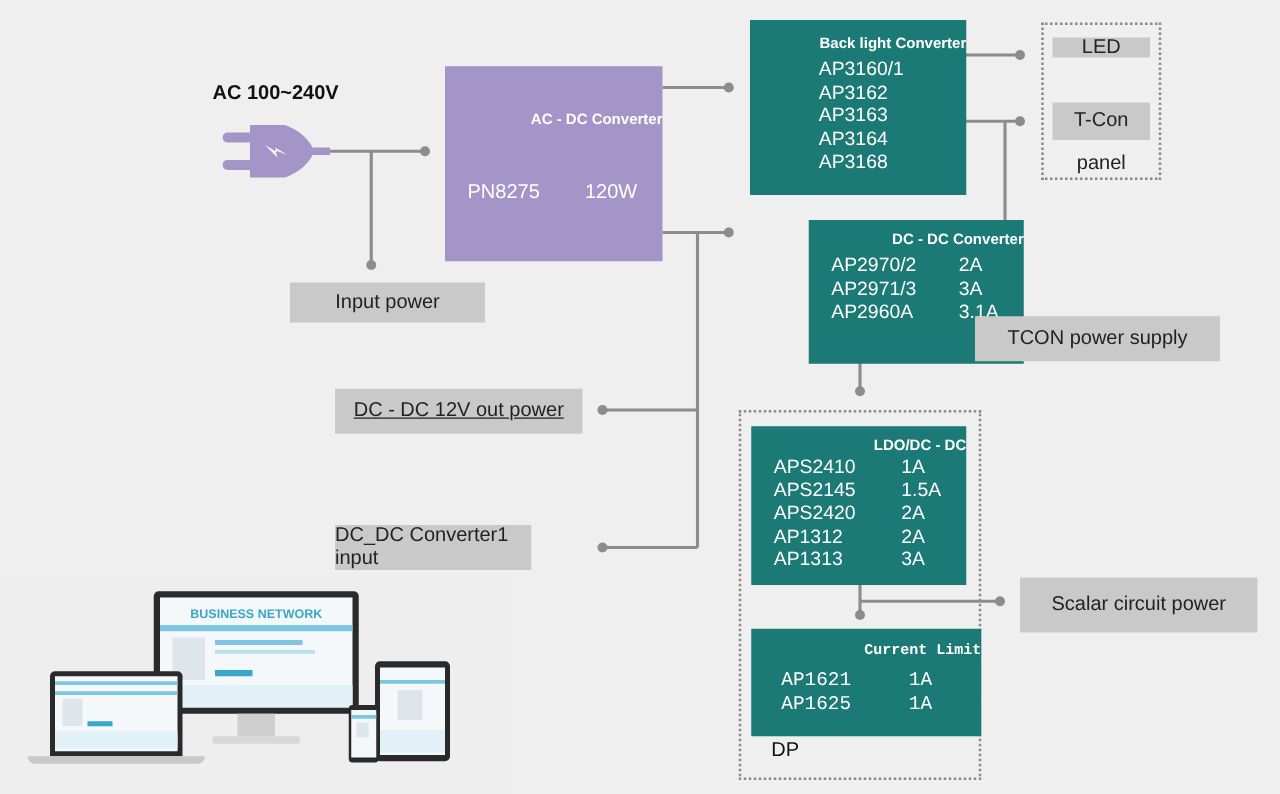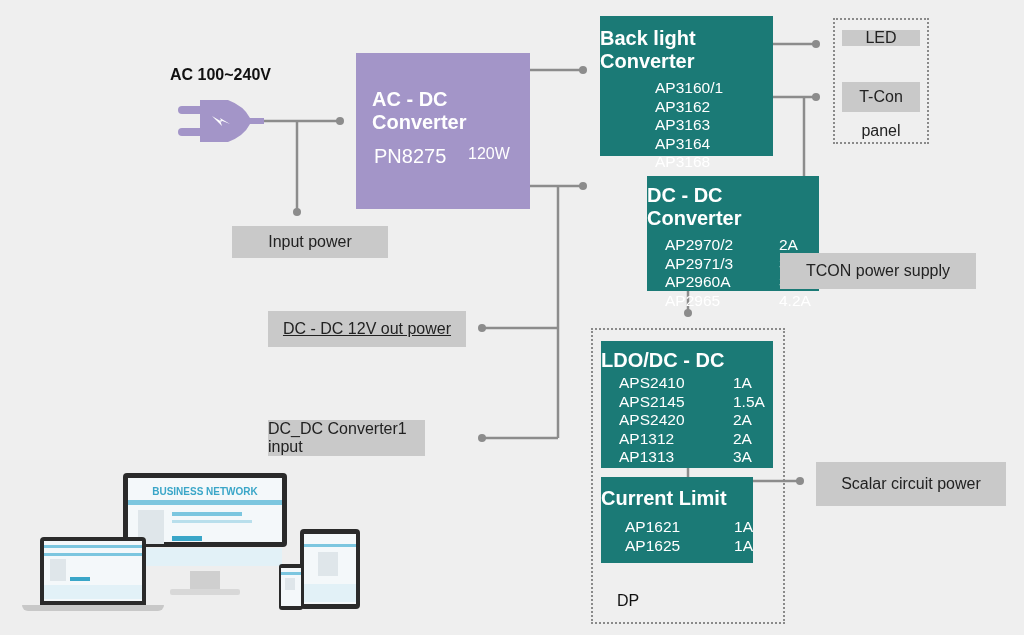--- a/index.html
+++ b/index.html
@@ -3,23 +3,23 @@
 <meta charset="utf-8">
 <style>
   html, body { margin:0; padding:0; }
   body { width:1024px; height:635px; background:#efefef; position:relative; overflow:hidden;
          font-family:"Liberation Sans", sans-serif; }
   .abs { position:absolute; }
   .teal { background:#1b7a76; color:#fff; }
   .purple { background:#a395c8; color:#fff; }
   .gray { background:#c9c9c9; color:#222; font-size:16px; display:flex; align-items:center; justify-content:center; }
   .dotted { border:2px dotted #8a8a8a; box-sizing:border-box; }
-  .title { font-weight:bold; font-size:20px; text-align:left; }
+  .title { font-weight:bold; font-size:12px; text-align:right; }
   .rows { font-size:15.5px; line-height:18.5px; }
-  .row { display:flex;gap:12px; }
+  .row { display:flex; }
   .row .p { width:102px; }
   svg.wires { position:absolute; left:0; top:0; }
 </style>
 </head>
 <body>
 
 <svg class="wires" width="1024" height="635">
   <g stroke="#8c8c8c" stroke-width="2.5" fill="none">
     <line x1="262" y1="121" x2="340" y2="121"></line>
     <line x1="297" y1="121" x2="297" y2="212"></line>
@@ -58,21 +58,21 @@
     <rect x="0" y="30" width="28" height="8" rx="4"></rect>
     <path d="M22 2 H50 Q66 8 72 20 H86 V26 H72 Q66 38 50 44 H22 Z"></path>
   </g>
   <path d="M34 18 L44 24 L42 20 L52 26 L42 22 L44 28 Z" fill="#fff"></path>
 </svg>
 
 <div class="abs gray" style="left:232px;top:226px;width:156px;height:32px;">Input power</div>
 
 <div class="abs purple" style="left:356px;top:53px;width:174px;height:156px;">
   <div class="abs title" style="left:16px;right:0;top:35px;font-weight:bold;">AC - DC  Converter</div>
-  <div class="abs" style="left:18px;top:92px;font-size:20px;">PN8275</div>
+  <div class="abs" style="left:18px;top:92px;font-size:16px;">PN8275</div>
   <div class="abs" style="left:112px;top:92px;font-size:16px;">120W</div>
 </div>
 
 <div class="abs teal" style="left:600px;top:16px;width:173px;height:140px;">
   <div class="title" style="margin-top:11px;">Back light  Converter</div>
   <div class="rows" style="margin-top:6px;padding-left:55px;">
     <div>AP3160/1</div>
     <div>AP3162</div>
     <div>AP3163</div>
     <div>AP3164</div>
@@ -94,24 +94,20 @@
         <span>2A</span>
       </div>
     <div class="row">
         <span class="p">AP2971/3</span>
         <span>3A</span>
       </div>
     <div class="row">
         <span class="p">AP2960A</span>
         <span>3.1A</span>
       </div>
-    <div class="row">
-        <span class="p">AP2965</span>
-        <span>4.2A</span>
-      </div>
   </div>
 </div>
 
 <div class="abs gray" style="left:780px;top:253px;width:196px;height:36px;">TCON power supply</div>
 <div class="abs gray" style="left:268px;top:311px;width:198px;height:36px;text-decoration:underline;">DC - DC 12V out power</div>
 <div class="abs gray" style="left:268px;top:420px;width:157px;height:36px;">DC_DC Converter1 input</div>
 
 <div class="abs dotted" style="left:591px;top:328px;width:194px;height:296px;">
   <div class="abs" style="left:24px;top:262px;font-size:16px;color:#111;">DP</div>
 </div>
@@ -137,37 +133,37 @@
       </div>
     <div class="row">
         <span class="p">AP1313</span>
         <span>3A</span>
       </div>
   </div>
 </div>
 
 <div class="abs gray" style="left:816px;top:462px;width:190px;height:44px;">Scalar circuit power</div>
 
-<div class="abs teal" style="left:601px;top:477px;width:152px;height:86px;">
+<div class="abs teal" style="left:601px;top:503px;width:184px;height:86px;font-family:Liberation Mono, monospace;">
   <div class="title" style="margin-top:10px;">Current Limit</div>
   <div class="rows" style="margin-top:8px;padding-left:4px;margin-left:20px;">
     <div class="row">
         <span class="p">AP1621</span>
         <span>1A</span>
       </div>
     <div class="row">
         <span class="p">AP1625</span>
         <span>1A</span>
       </div>
   </div>
 </div>
 
 <div class="abs" style="left:0;top:460px;width:410px;height:175px;background:#eeeeee;">
 
-  <div class="abs" style="left:123px;top:13px;width:164px;height:74px;background:#2a2a2a;border-radius:4px;">
+  <div class="abs" style="left:123px;top:13px;width:164px;height:98px;background:#2a2a2a;border-radius:4px;">
     <div class="abs" style="left:5px;top:5px;right:5px;bottom:5px;background:#f4f8fa;">
       <div class="abs" style="left:0;right:0;top:8px;text-align:center;color:#3aa6c8;font-weight:bold;font-size:10px;">BUSINESS NETWORK</div>
       <div class="abs" style="left:0;right:0;top:22px;height:5px;background:#7cc6df;"></div>
       <div class="abs" style="left:10px;top:32px;width:26px;height:34px;background:#dfe6ea;"></div>
       <div class="abs" style="left:44px;top:34px;width:70px;height:4px;background:#7cc6df;"></div>
       <div class="abs" style="left:44px;top:42px;width:80px;height:3px;background:#b9dfec;"></div>
       <div class="abs" style="left:44px;top:58px;width:30px;height:5px;background:#3aa6c8;"></div>
       <div class="abs" style="left:0;right:0;top:70px;height:18px;background:#e2f1f7;"></div>
     </div>
   </div>

